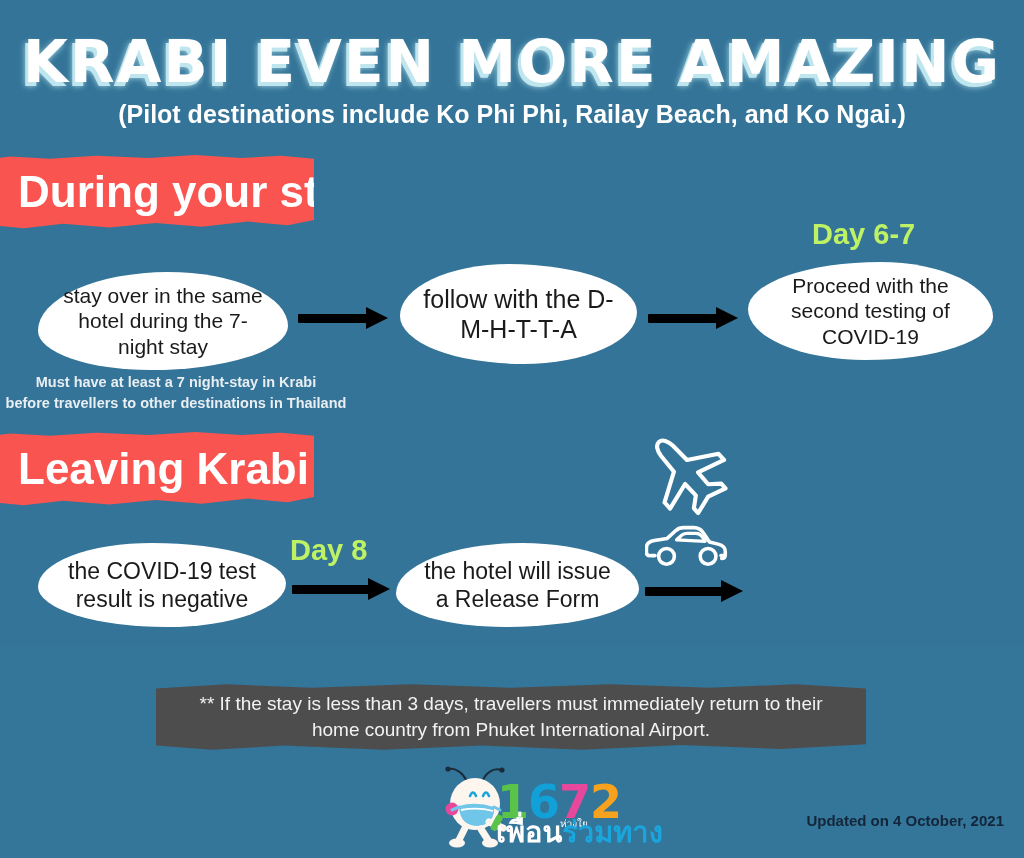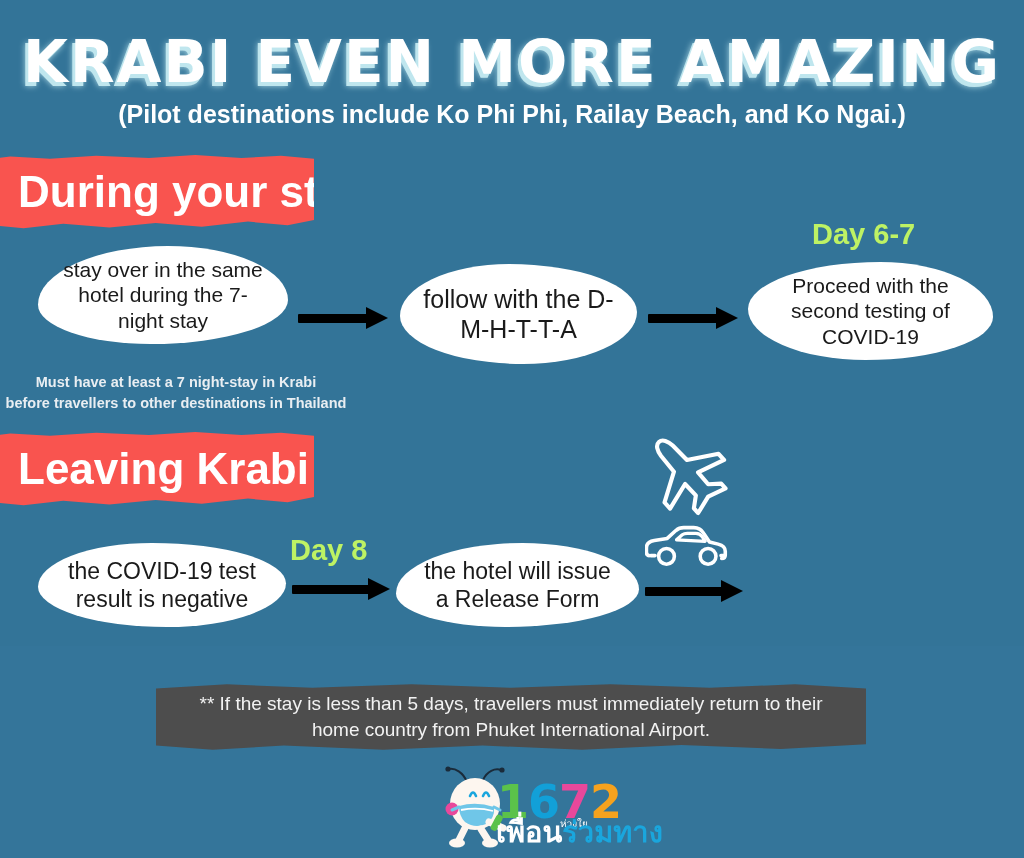--- a/index.html
+++ b/index.html
@@ -155,21 +155,21 @@
 
 <div id="stage" style="background: rgb(51, 116, 152);">
 
   <div class="title">KRABI EVEN MORE AMAZING</div>
   <div class="subtitle">(Pilot destinations include Ko Phi Phi, Railay Beach, and Ko Ngai.)</div>
 
   <div class="banner" id="banner-during">
     <span>During your stay</span>
   </div>
 
-  <div class="bubble b1" style="left:38px;top:246px;width:250px;height:98px;font-size:21px;">
+  <div class="bubble b1" style="left:38px;top:272px;width:250px;height:98px;font-size:21px;">
     <span>stay over in the same hotel during the 7-night stay</span>
   </div>
 
   <div class="arrow" style="left:298px;top:307px;width:90px;">
     <div class="shaft" style="width:70px;"></div>
     <div class="head" style="left:68px;"></div>
   </div>
 
   <div class="bubble b2" style="left:400px;top:264px;width:237px;height:100px;font-size:25px;">
     <span>follow with the D-M-H-T-T-A</span>
@@ -223,21 +223,21 @@
     <span>the hotel will issue a Release Form</span>
   </div>
 
   <div class="arrow" style="left:645px;top:580px;width:100px;">
     <div class="shaft" style="width:78px;"></div>
     <div class="head" style="left:76px;"></div>
   </div>
 
 
   <div id="footnote">
-    <span>** If the stay is less than 5 days, travellers must immediately return to their home country from Phuket International Airport.</span>
+    <span>** If the stay is less than 3 days, travellers must immediately return to their home country from Phuket International Airport.</span>
   </div>
 
   <svg id="logo" viewBox="0 0 165 88">
 
     <path d="M30 16 C26 6 18 2 12 3" fill="none" stroke="#1a2b3a" stroke-width="2"></path>
     <path d="M46 14 C50 5 58 2 64 4" fill="none" stroke="#1a2b3a" stroke-width="2"></path>
     <circle cx="11" cy="3" r="2.6" fill="#1a2b3a"></circle>
     <circle cx="65" cy="4" r="2.6" fill="#1a2b3a"></circle>
 
     <ellipse cx="38" cy="38" rx="25" ry="26" fill="#fdf6ef"></ellipse>
@@ -262,14 +262,15 @@
   <div id="logo-digits">
     <span class="d1">1</span><span class="d2">6</span><span class="d3">7</span><span class="d4">2</span>
   </div>
 
   <div id="logo-thai-sub">ห่วงใย</div>
 
   <div id="logo-thai">
     <span class="w1">เพื่อน</span><span class="w2">ร่วมทาง</span>
   </div>
 
+  <div id="updated">Updated on 4 October, 2021</div>
 
 </div>
 
 </body></html>

